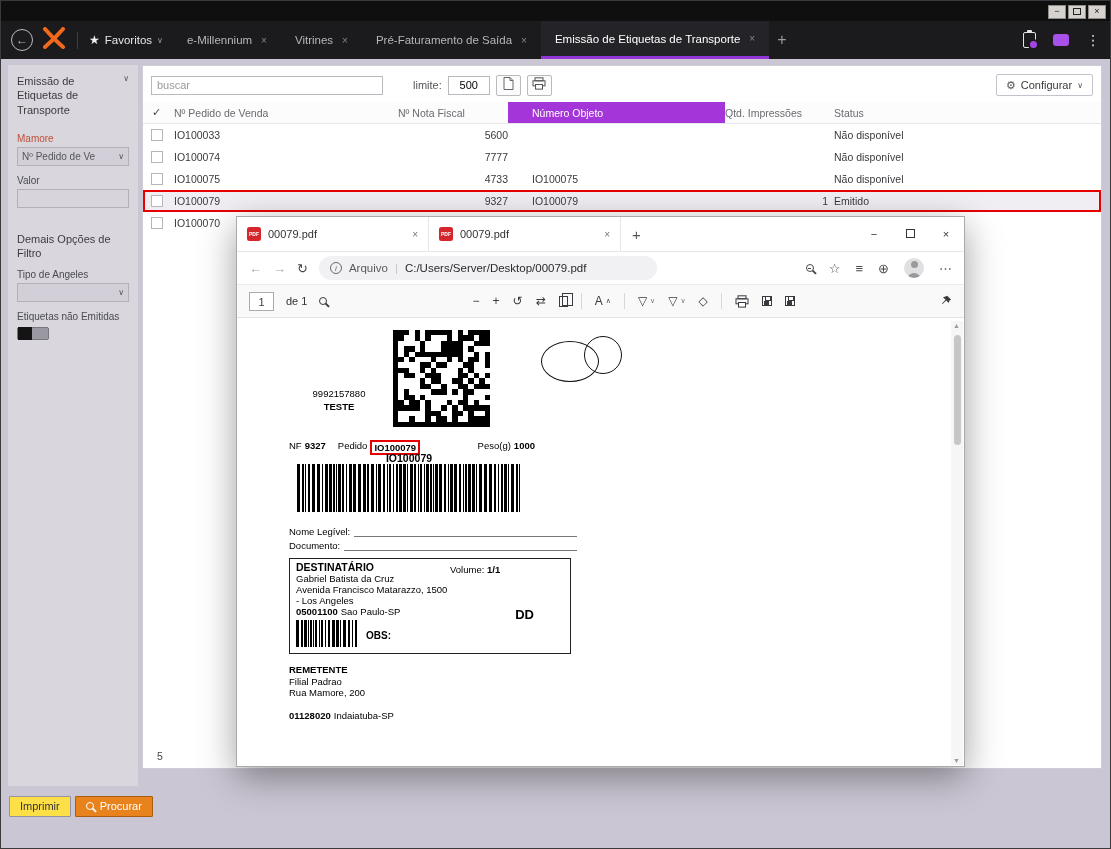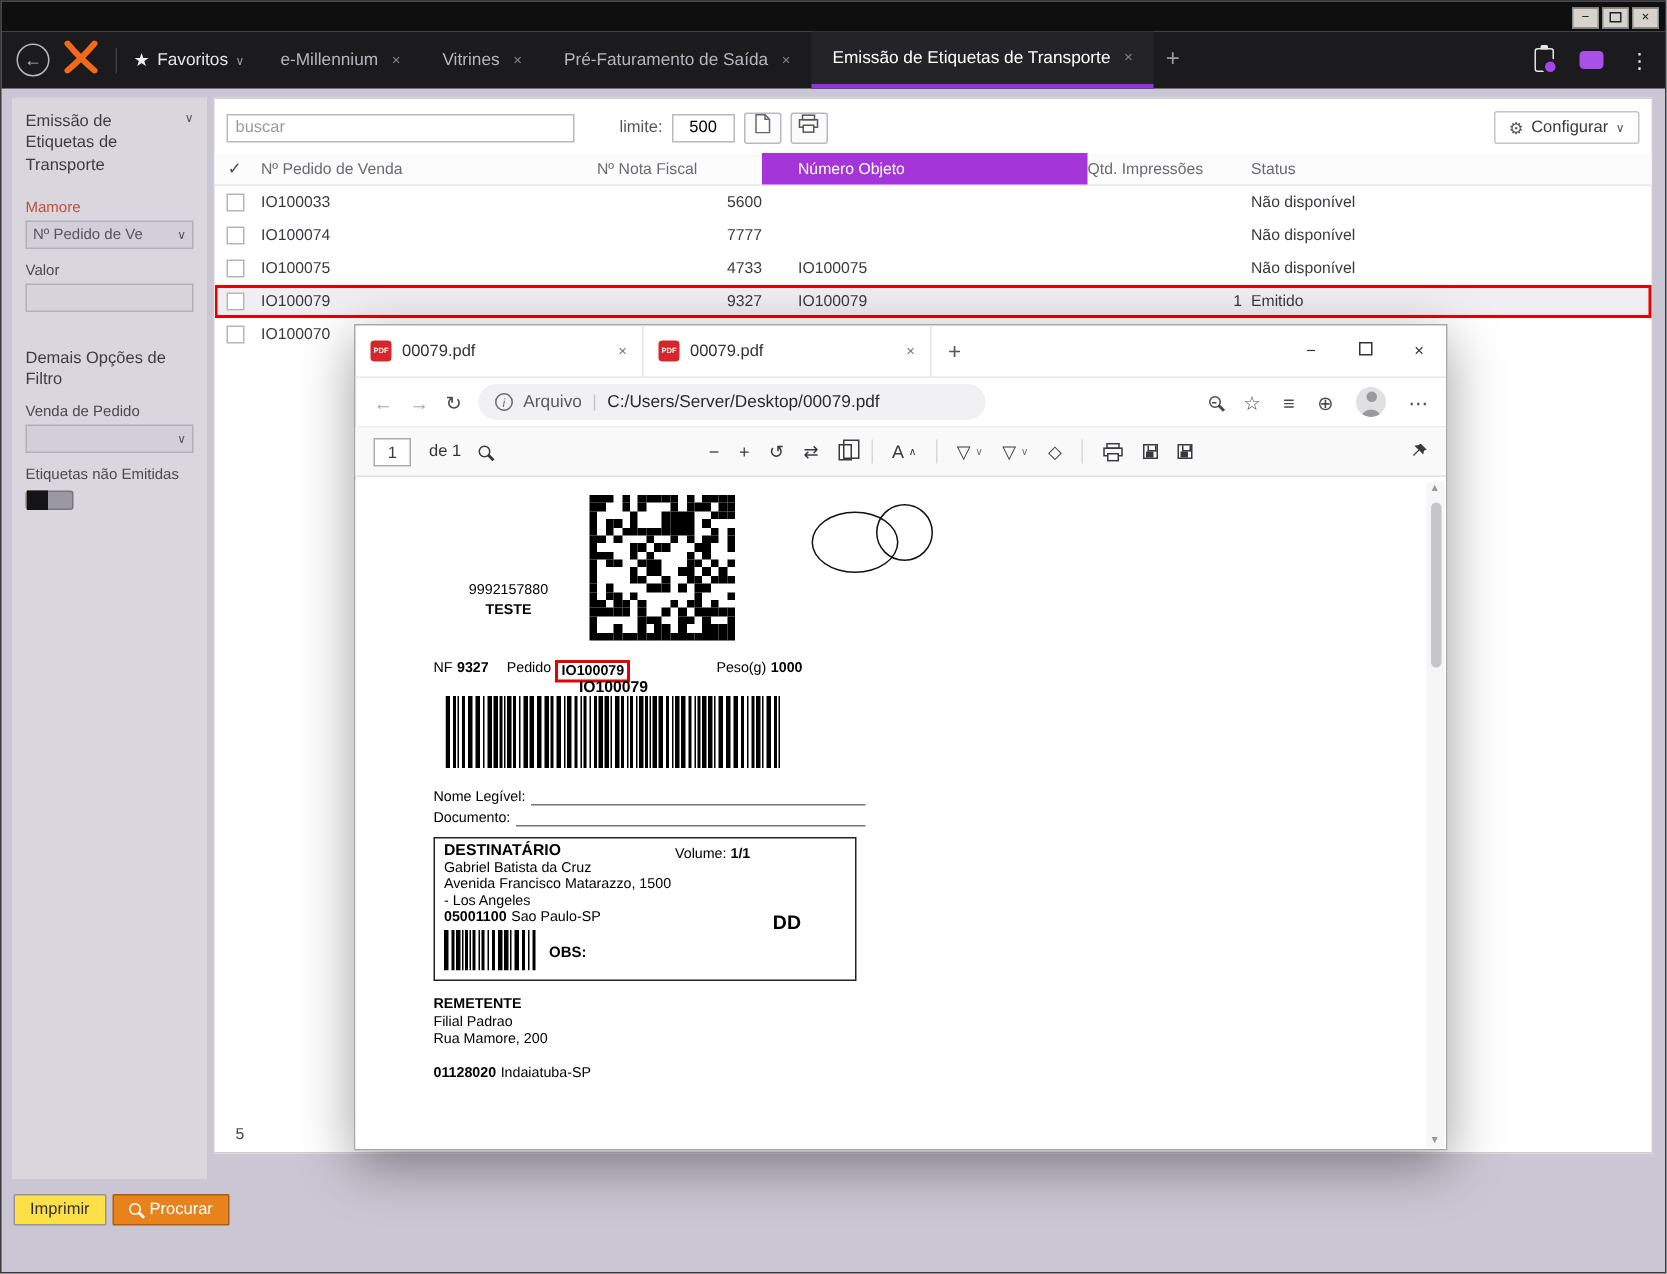--- a/index.html
+++ b/index.html
@@ -223,21 +223,21 @@
       <span class="caret dark">∨</span>
     </div>
     <div class="sb-sec">Mamore</div>
     <div class="sb-select">
       <span>Nº Pedido de Ve</span>
       <span class="caret dark">∨</span>
     </div>
     <div class="sb-label">Valor</div>
     <input class="sb-input" style="">
     <div class="sb-h2">Demais Opções de Filtro</div>
-    <div class="sb-label">Venda de Pedido</div>
+    <div class="sb-label">Tipo de Angeles</div>
     <div class="sb-select">
       <span></span>
       <span class="caret dark">∨</span>
     </div>
     <div class="sb-label">Etiquetas não Emitidas</div>
     <div class="toggle">
         <span class="knob"></span>
       </div>
   </div>
 

